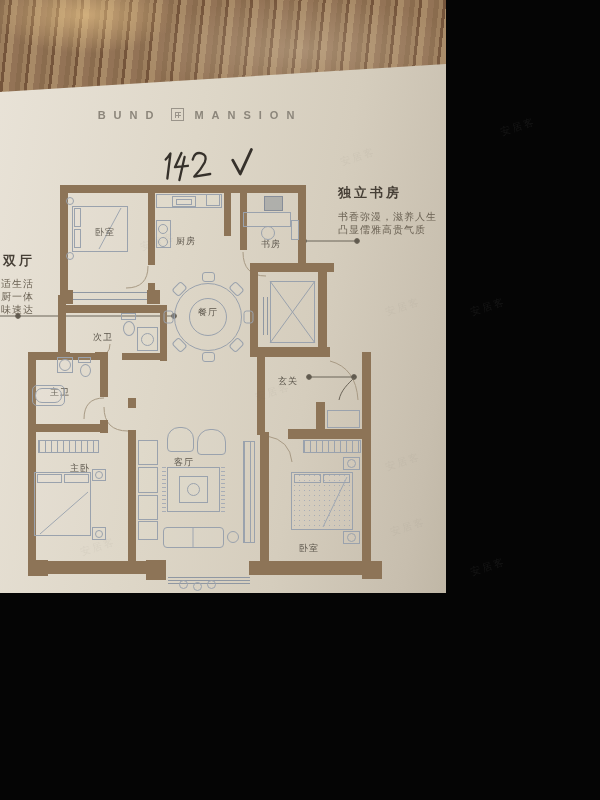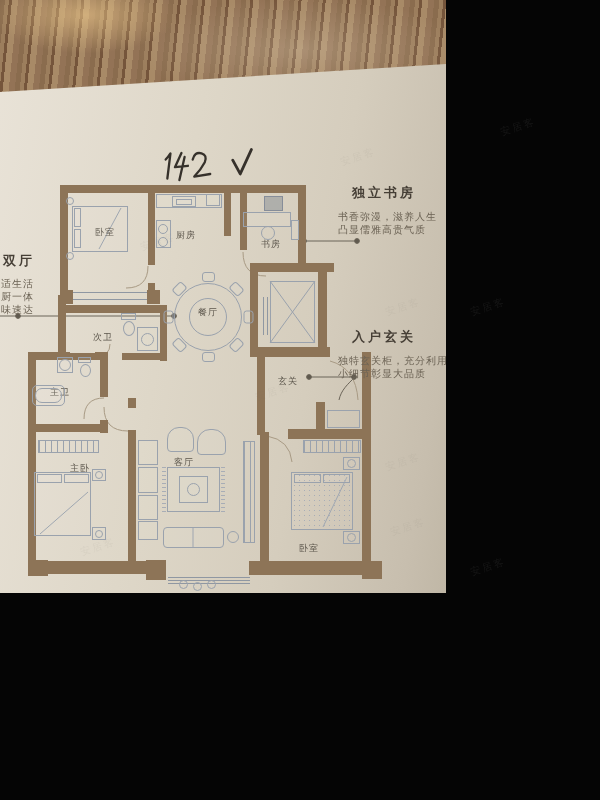--- a/index.html
+++ b/index.html
@@ -56,20 +56,25 @@
       color:#191919;opacity:.85;}
 </style>
 </head>
 <body>
 
 <div class="stage">
   <div class="photo">
     <div class="paper"></div>
     <div class="wood"></div>
 
+    <div class="brand">
+      <span class="w">BUND</span>
+      <span class="logosq"></span>
+      <span class="w">MANSION</span>
+    </div>
 
     <svg class="hand" style="left:155px;top:148px" width="110" height="40" viewBox="0 0 110 40">
       <g fill="none" stroke="#36312b" stroke-width="2.3" stroke-linecap="round" stroke-linejoin="round" transform="rotate(-2 55 20)">
         <path d="M11 10 Q14 7 16 4 L12 29"></path>
         <path d="M27 4 L20 18 L33 17 M30 8 L24 31"></path>
         <path d="M38 11 Q40 3 47 5 Q53 7 50 14 Q46 21 39 28 L55 26"></path>
         <path stroke-width="2.8" d="M78 13 L85 27 L97 3"></path>
       </g>
     </svg>
 
@@ -99,21 +104,21 @@
             <circle cx="304" cy="241" r="2.4"></circle>
             <circle cx="357" cy="241" r="2.4"></circle>
   <path d="M308 377 H355"></path>
             <circle cx="309" cy="377" r="2.4"></circle>
             <circle cx="354" cy="377" r="2.4"></circle>
   <path d="M355 377 C348 384 341 390 339 400" fill="none"></path>
  </g>
         </svg>
 
       <div class="rlabel" style="left:105px;top:232px">卧室</div>
-      <div class="rlabel" style="left:186px;top:235px">厨房</div>
+      <div class="rlabel" style="left:186px;top:241px">厨房</div>
       <div class="rlabel" style="left:271px;top:244px">书房</div>
       <div class="rlabel" style="left:208px;top:312px">餐厅</div>
       <div class="rlabel" style="left:103px;top:337px">次卫</div>
       <div class="rlabel" style="left:60px;top:392px">主卫</div>
       <div class="rlabel" style="left:80px;top:468px">主卧</div>
       <div class="rlabel" style="left:184px;top:462px">客厅</div>
       <div class="rlabel" style="left:309px;top:548px">卧室</div>
       <div class="rlabel" style="left:288px;top:381px">玄关</div>
     <div class="abs wall" style="left: 60px; top: 185px; width: 246px; height: 8px;"></div>
         <div class="abs wall" style="left: 298px; top: 185px; width: 8px; height: 87px;"></div>
@@ -228,30 +233,25 @@
       </div>
 
     <div class="ann" style="left:-10px;top:252px">
       <div class="h" style="margin-left:-3px">大双厅</div>
       <div class="b" style="margin-top:7px">舒适生活</div>
       <div class="b">餐厨一体</div>
       <div class="b">美味速达</div>
     </div>
 
     <div class="ann" style="left:338px;top:184px">
-      <div class="h" style="margin-left:14px">独立书房</div>
+      <div class="h" style="">独立书房</div>
       <div class="b" style="margin-top:8px">书香弥漫，滋养人生</div>
       <div class="b">凸显儒雅高贵气质</div>
     </div>
 
-    <div class="ann" style="left:338px;top:328px">
-      <div class="h" style="margin-left:14px">入户玄关</div>
-      <div class="b" style="margin-top:8px">独特玄关柜，充分利用</div>
-      <div class="b">小细节彰显大品质</div>
-    </div>
 
     <div id="wms">
         <span class="wm" style="left: 140px; top: 235px;">安居客</span>
         <span class="wm" style="left: 340px; top: 150px;">安居客</span>
         <span class="wm" style="left: 255px; top: 385px;">安居客</span>
         <span class="wm" style="left: 385px; top: 300px;">安居客</span>
         <span class="wm" style="left: 385px; top: 455px;">安居客</span>
         <span class="wm" style="left: 390px; top: 520px;">安居客</span>
         <span class="wm" style="left: 80px; top: 540px;">安居客</span>
       </div>

